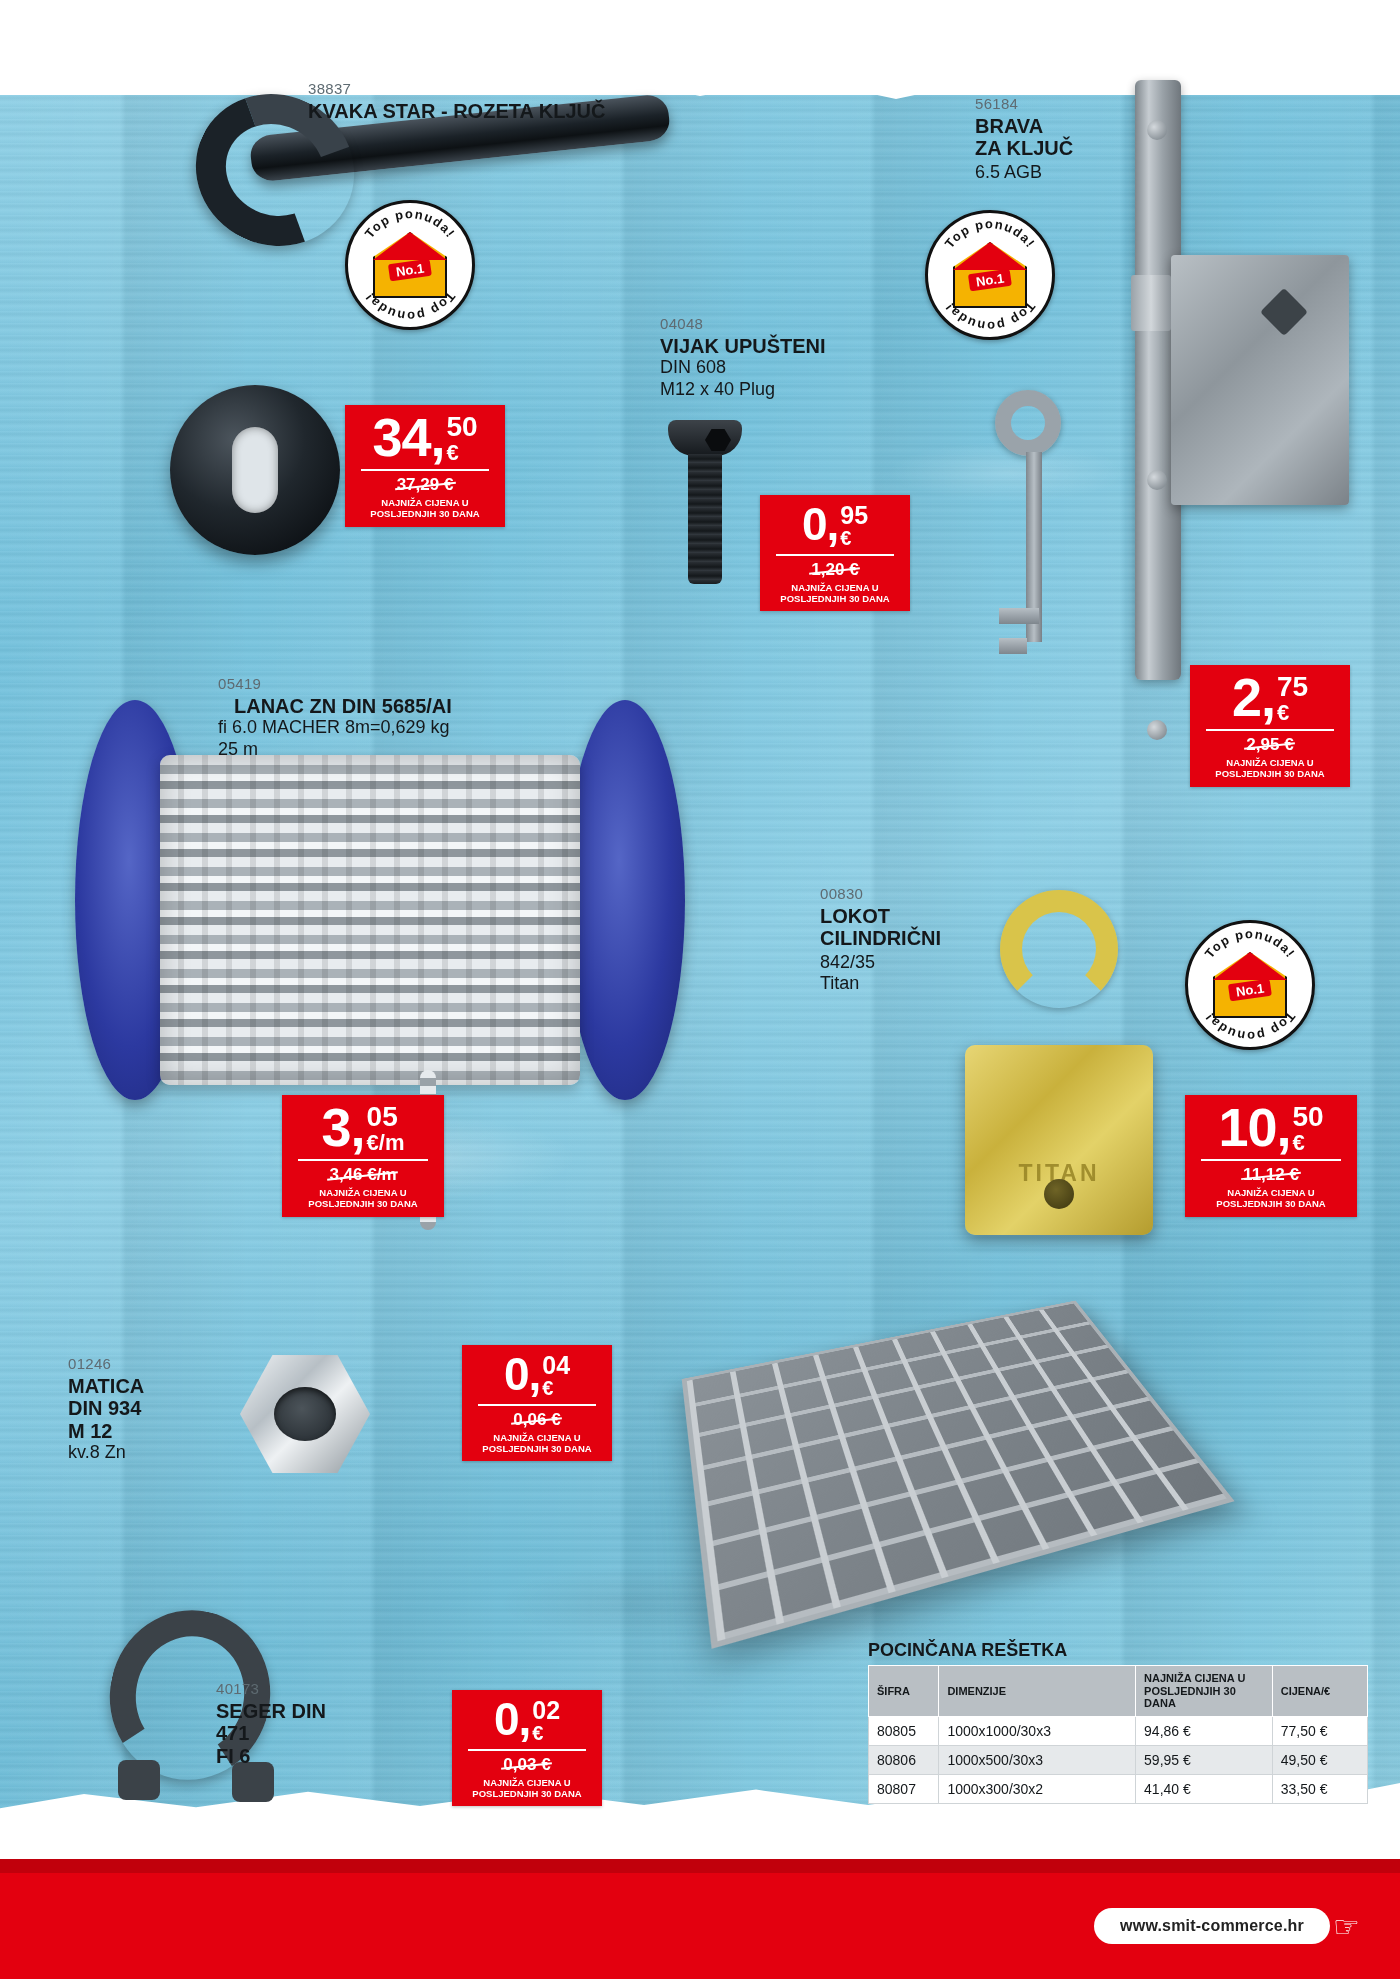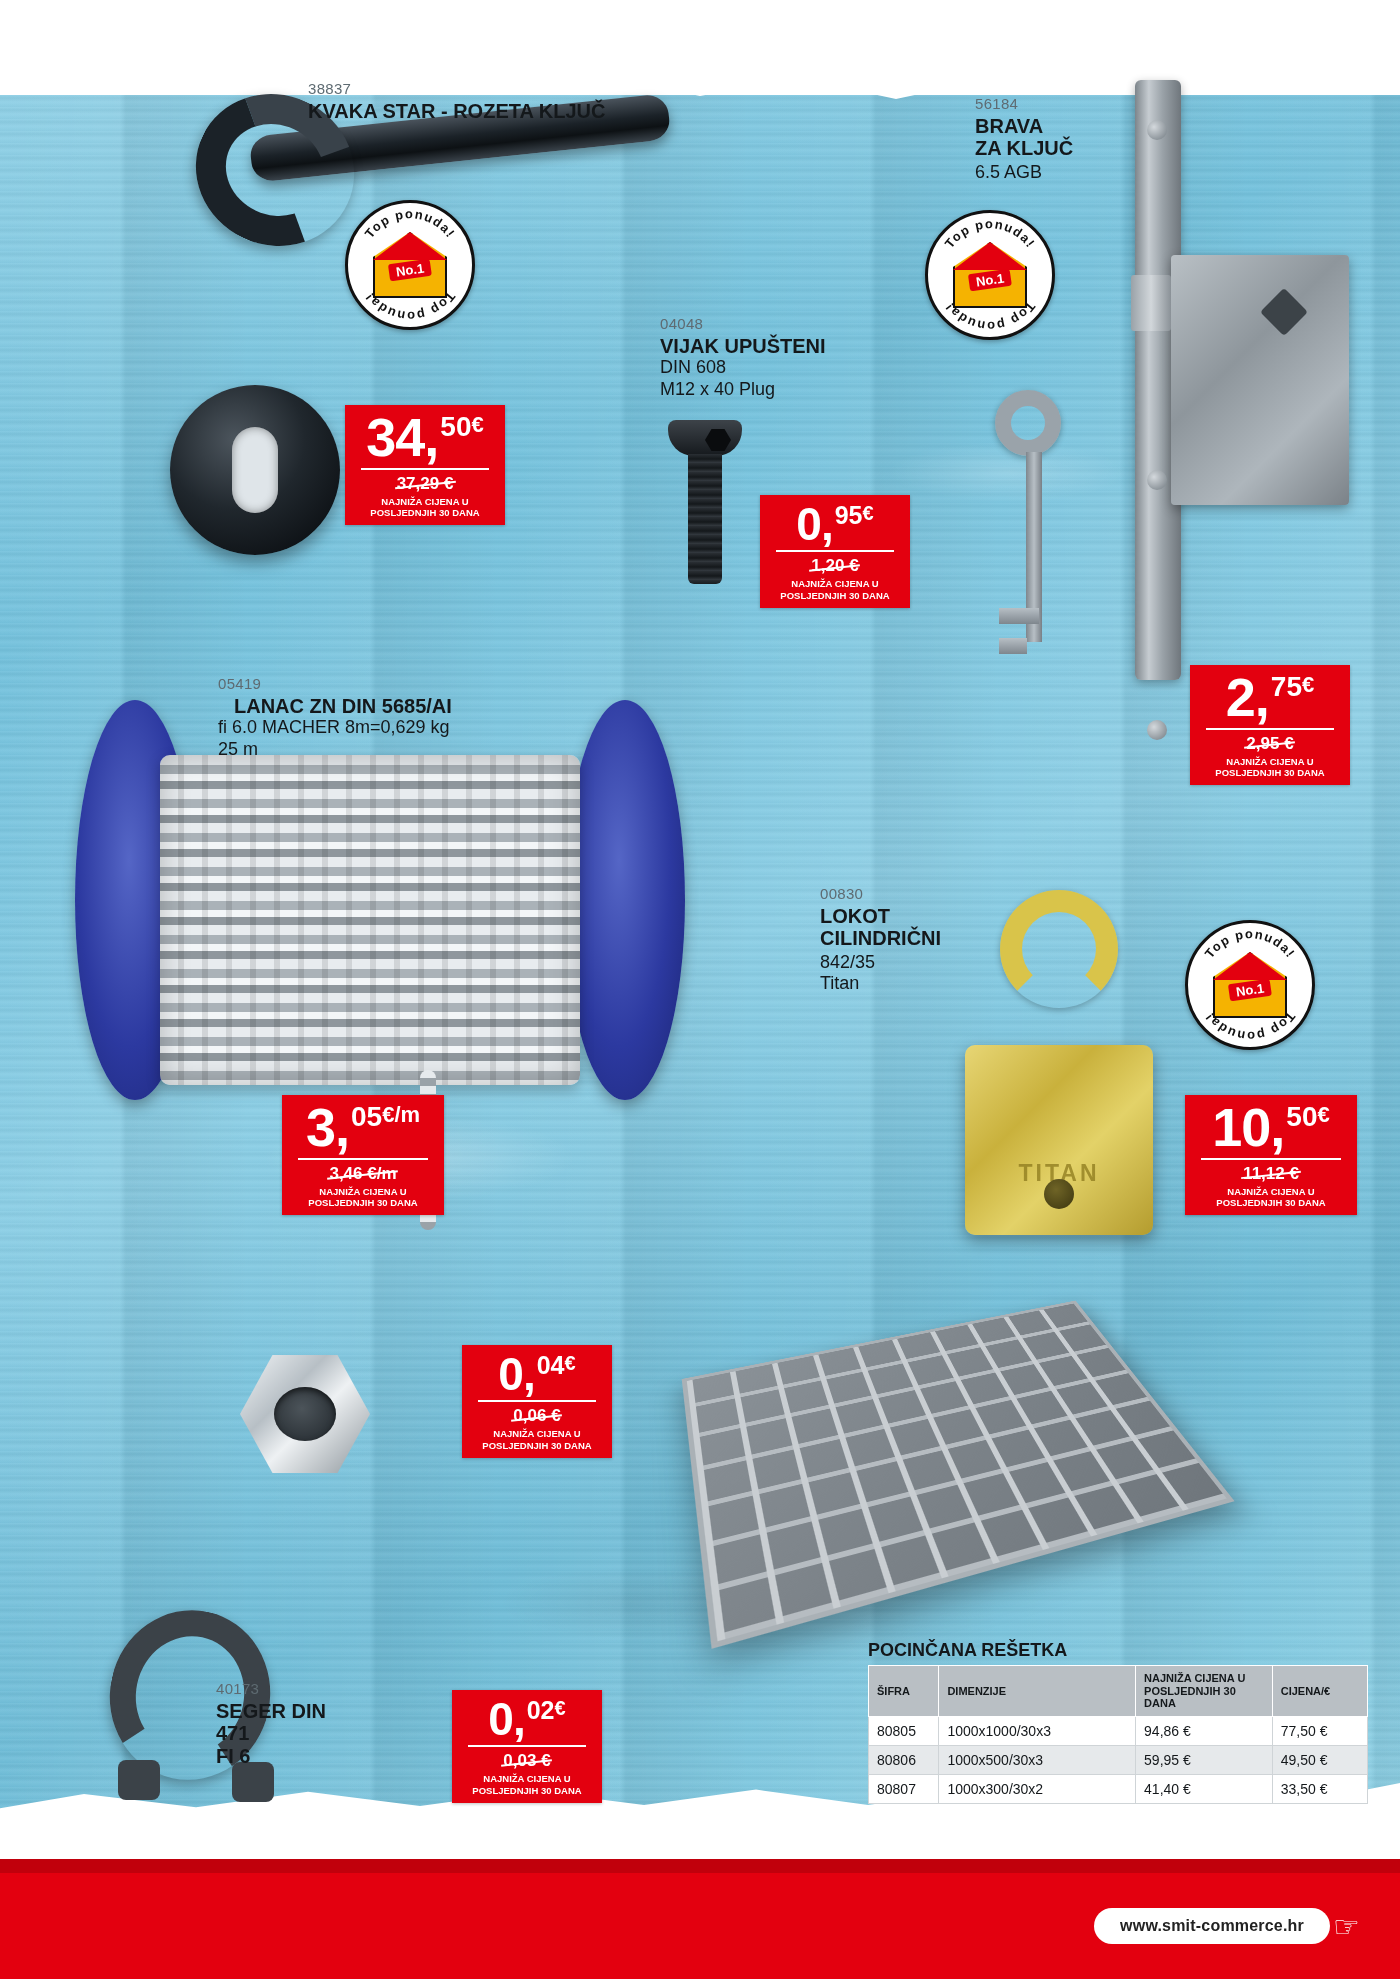--- a/index.html
+++ b/index.html
@@ -91,21 +91,21 @@
     padding:8px 14px 7px 14px;
     min-width:132px;
     box-shadow:0 1px 3px rgba(0,0,0,0.25);
   }
   .price-main {
     display:flex; align-items:flex-start; justify-content:center;
     line-height:0.92; white-space:nowrap;
   }
   .price-int { font-size:46px; font-weight:bold; letter-spacing:-1px; }
   .price-sep { font-size:46px; font-weight:bold; }
-  .price-stack { display:flex; flex-direction:row; align-items:flex-start; margin-left:1px;text-align:center; }
+  .price-stack { display:flex; flex-direction:column; align-items:flex-start; margin-left:1px;text-align:center; }
   .price-cents { font-size:25px; font-weight:bold; line-height:1; }
   .price-cur { font-size:20px; font-weight:bold; line-height:1.05; }
   .price-cur.unit { font-size:20px; }
   .price-rule { height:2px; background:#fff; margin:5px 2px 4px 2px; }
   .price-old {
     text-align:center; font-size:17px; font-weight:bold;
     position:relative; display:inline-block; width:100%;
   }
   .price-old span { position:relative; display:inline-block; }
   .price-old span:after {
@@ -548,20 +548,27 @@
       <span class="price-stack">
         <span class="price-cents">50</span>
         <span class="price-cur">€</span>
       </span>
     </div>
     <div class="price-rule"></div>
     <div class="price-old"><span>11,12 €</span></div>
     <div class="price-note">NAJNIŽA CIJENA U POSLJEDNJIH 30 DANA</div>
   </div>
 
+  <div class="item" style="left:68px; top:1355px; width:190px;">
+    <div class="code">01246</div>
+    <div class="title" style="margin-top:3px;">MATICA</div>
+    <div class="title">DIN 934</div>
+    <div class="title">M 12</div>
+    <div class="subtitle">kv.8 Zn</div>
+  </div>
 
   <div class="art" style="left:240px; top:1355px; width:150px; height:140px;">
     <div class="nut" style="left:0; top:0;"></div>
     <div class="nut-hole" style="left:65px; top:59px;"></div>
   </div>
 
   <div class="price-box" style="left:462px; top:1345px; width:150px;">
     <div class="price-main">
       <span class="price-int">0</span>
       <span class="price-sep">,</span>

